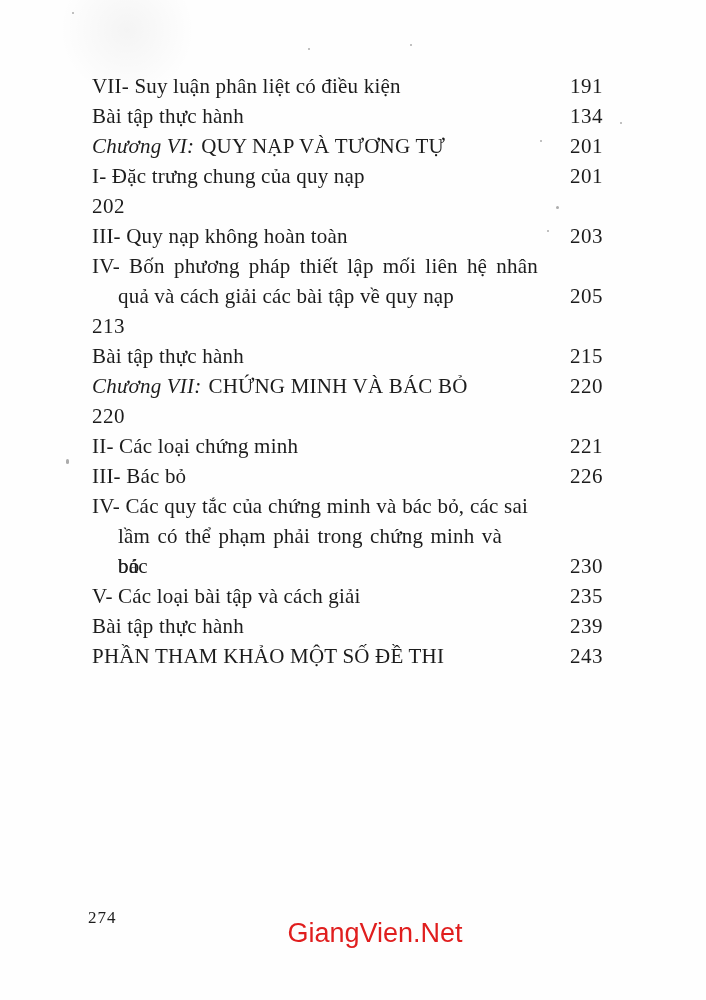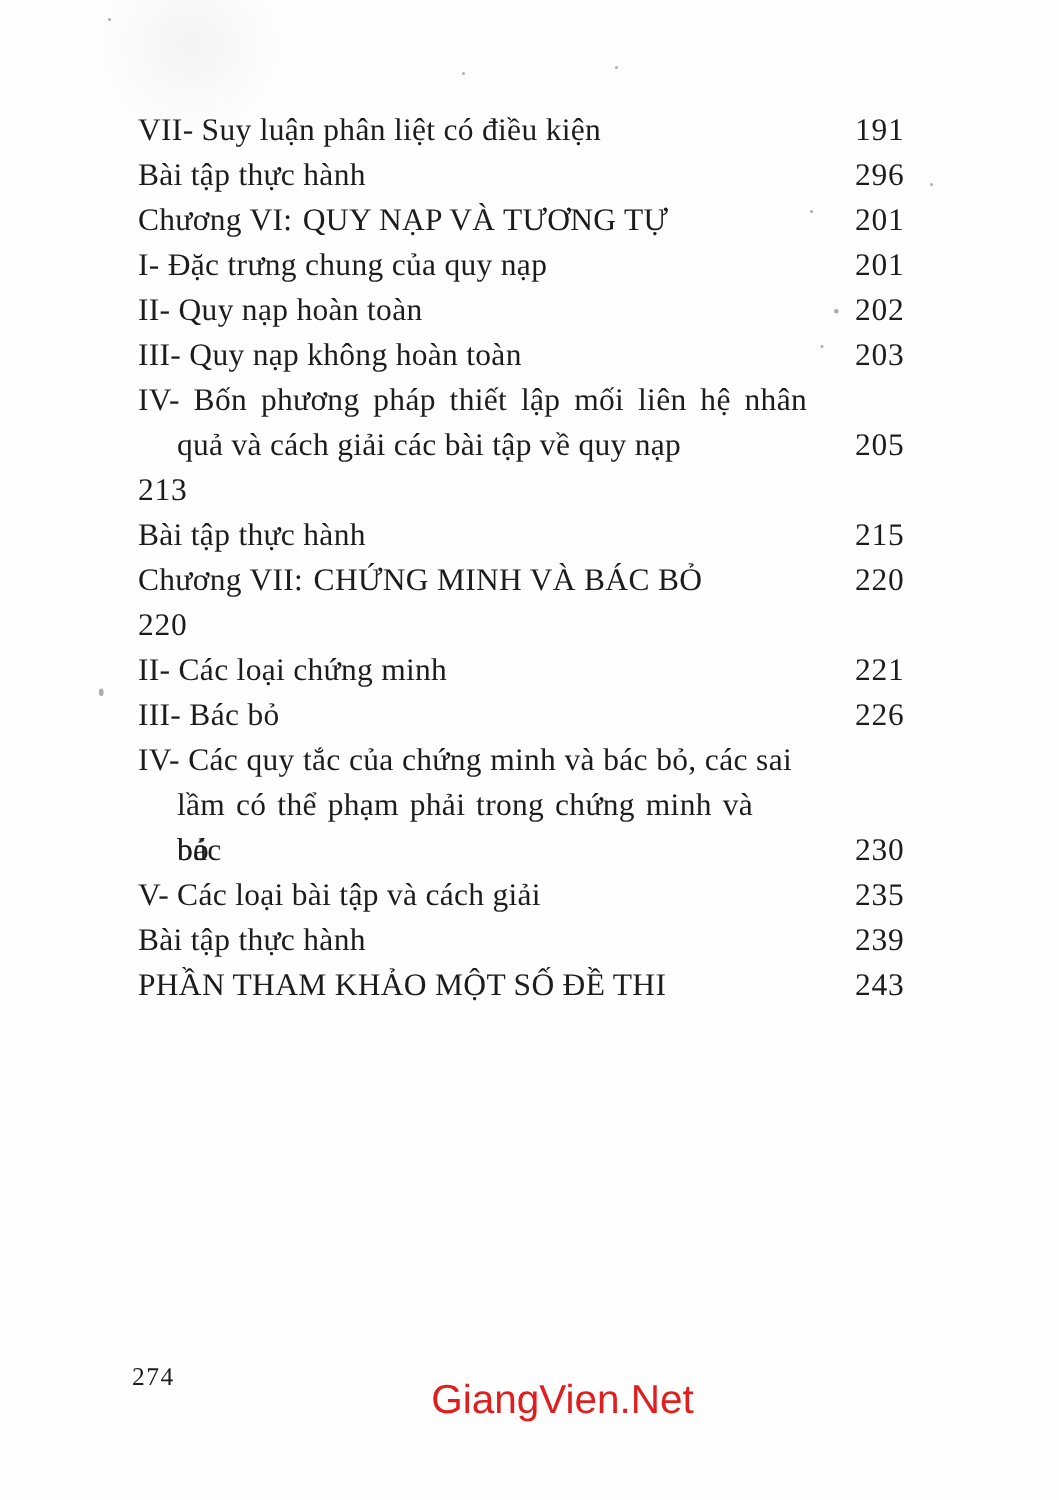--- a/index.html
+++ b/index.html
@@ -39,20 +39,21 @@
     white-space: nowrap;
   }
   .row .t {
     letter-spacing: 0.2px;
   }
   .row .pg {
     text-align: left;
     letter-spacing: 0.5px;
   }
   .chapter .prefix {
+    font-style: italic;
     margin-right: 7px;
     text-align: center;
   }
   .cont .t {
     padding-left: 26px;
   }
   
   .j .t {
     text-align: justify;
     text-align-last: justify;
@@ -104,35 +105,34 @@
 
   <div class="toc">
 
     <div class="row">
       <span class="t">VII- Suy luận phân liệt có điều kiện</span>
       <span class="pg">191</span>
     </div>
 
     <div class="row">
       <span class="t">Bài tập thực hành</span>
-      <span class="pg">296</span>
+      <span class="pg">134</span>
     </div>
 
     <div class="row chapter">
       <span class="t"><span class="prefix">Chương VI:</span><span>QUY NẠP VÀ TƯƠNG TỰ</span></span>
       <span class="pg">201</span>
     </div>
 
     <div class="row">
       <span class="t">I- Đặc trưng chung của quy nạp</span>
       <span class="pg">201</span>
     </div>
 
     <div class="row">
-      <span class="t">II- Quy nạp hoàn toàn</span>
       <span class="pg">202</span>
     </div>
 
     <div class="row">
       <span class="t">III- Quy nạp không hoàn toàn</span>
       <span class="pg">203</span>
     </div>
 
     <div class="row j j1">
       <span class="t">IV- Bốn phương pháp thiết lập mối liên hệ nhân</span>

